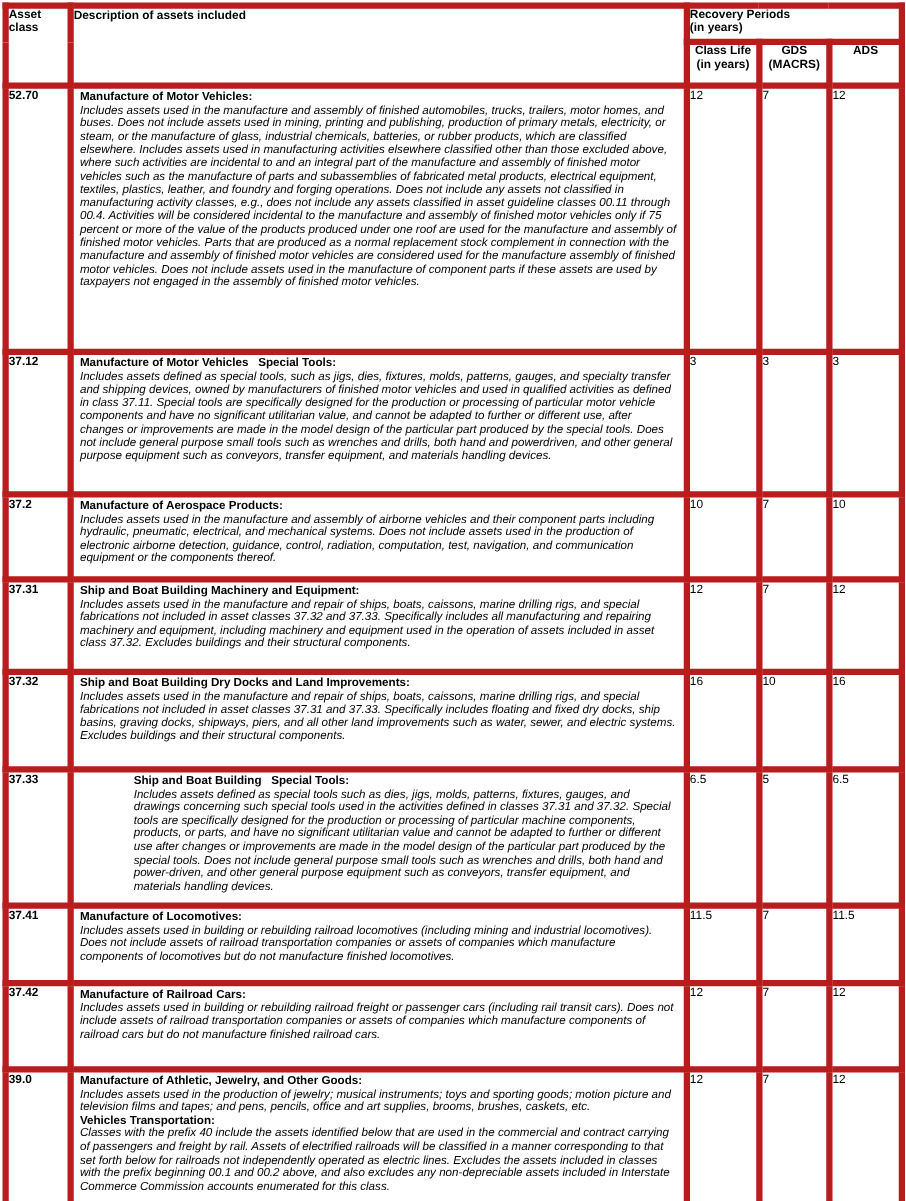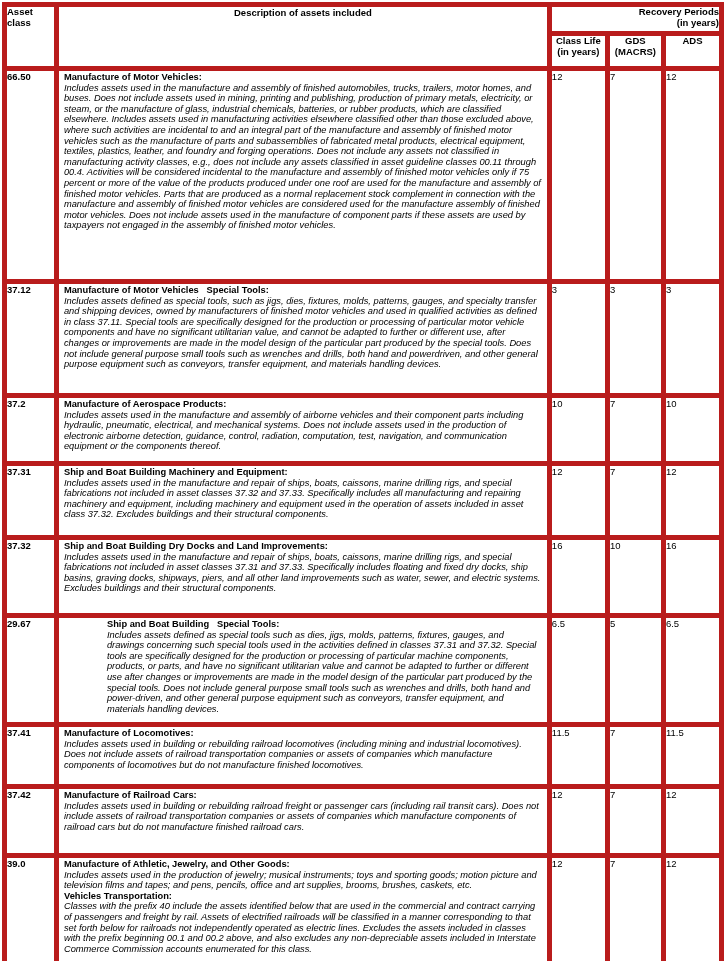--- a/index.html
+++ b/index.html
@@ -40,25 +40,25 @@
   th { font-size: 9.5px; font-weight: bold; }
   th.h-asset {
     vertical-align: bottom;
     text-align: left;
     padding: 2px 2px 2px 4px;
     white-space: pre-line;
     line-height: 1.15;
   }
   th.h-desc {
     vertical-align: bottom;
-    text-align: center;
+    text-align: left;
     padding: 2px 2px 2px 5px;
   }
   th.h-recovery {
-    text-align: right;
+    text-align: left;
     vertical-align: middle;
     height: 24px;
     white-space: pre-line;
     line-height: 1.15;
   }
   th.h-sub {
     text-align: center;
     vertical-align: middle;
     height: 30px;
     white-space: pre-line;
@@ -115,21 +115,21 @@
       <tr>
         <th class="h-sub">Class Life
 (in years)</th>
         <th class="h-sub">GDS
 (MACRS)</th>
         <th class="h-sub h-ads">ADS</th>
       </tr>
     </thead>
     <tbody>
         <tr>
-          <td class="asset">66.50</td>
+          <td class="asset">52.70</td>
           <td class="desc">
             <div class="desc-wrap" style="min-height: 205px;">
               <div class="section-heading">Manufacture of Motor Vehicles:</div>
               <div class="section-text">Includes assets used in the manufacture and assembly of finished automobiles, trucks, trailers, motor homes, and buses. Does not include assets used in mining, printing and publishing, production of primary metals, electricity, or steam, or the manufacture of glass, industrial chemicals, batteries, or rubber products, which are classified elsewhere. Includes assets used in manufacturing activities elsewhere classified other than those excluded above, where such activities are incidental to and an integral part of the manufacture and assembly of finished motor vehicles such as the manufacture of parts and subassemblies of fabricated metal products, electrical equipment, textiles, plastics, leather, and foundry and forging operations. Does not include any assets not classified in manufacturing activity classes, e.g., does not include any assets classified in asset guideline classes 00.11 through 00.4. Activities will be considered incidental to the manufacture and assembly of finished motor vehicles only if 75 percent or more of the value of the products produced under one roof are used for the manufacture and assembly of finished motor vehicles. Parts that are produced as a normal replacement stock complement in connection with the manufacture and assembly of finished motor vehicles are considered used for the manufacture assembly of finished motor vehicles. Does not include assets used in the manufacture of component parts if these assets are used by taxpayers not engaged in the assembly of finished motor vehicles.</div>
             </div>
           </td>
           <td class="val">12</td>
           <td class="val">7</td>
           <td class="val">12</td>
         </tr>
@@ -175,21 +175,21 @@
             <div class="desc-wrap" style="min-height: 70px;">
               <div class="section-heading">Ship and Boat Building Dry Docks and Land Improvements:</div>
               <div class="section-text">Includes assets used in the manufacture and repair of ships, boats, caissons, marine drilling rigs, and special fabrications not included in asset classes 37.31 and 37.33. Specifically includes floating and fixed dry docks, ship basins, graving docks, shipways, piers, and all other land improvements such as water, sewer, and electric systems. Excludes buildings and their structural components.</div>
             </div>
           </td>
           <td class="val">16</td>
           <td class="val">10</td>
           <td class="val">16</td>
         </tr>
         <tr>
-          <td class="asset">29.67</td>
+          <td class="asset">37.33</td>
           <td class="desc">
             <div class="desc-wrap" style="min-height: 101px; padding-left: 48px;">
               <div class="section-heading">Ship and Boat Building   Special Tools:</div>
               <div class="section-text">Includes assets defined as special tools such as dies, jigs, molds, patterns, fixtures, gauges, and drawings concerning such special tools used in the activities defined in classes 37.31 and 37.32. Special tools are specifically designed for the production or processing of particular machine components, products, or parts, and have no significant utilitarian value and cannot be adapted to further or different use after changes or improvements are made in the model design of the particular part produced by the special tools. Does not include general purpose small tools such as wrenches and drills, both hand and power-driven, and other general purpose equipment such as conveyors, transfer equipment, and materials handling devices.</div>
             </div>
           </td>
           <td class="val">6.5</td>
           <td class="val">5</td>
           <td class="val">6.5</td>
         </tr>

